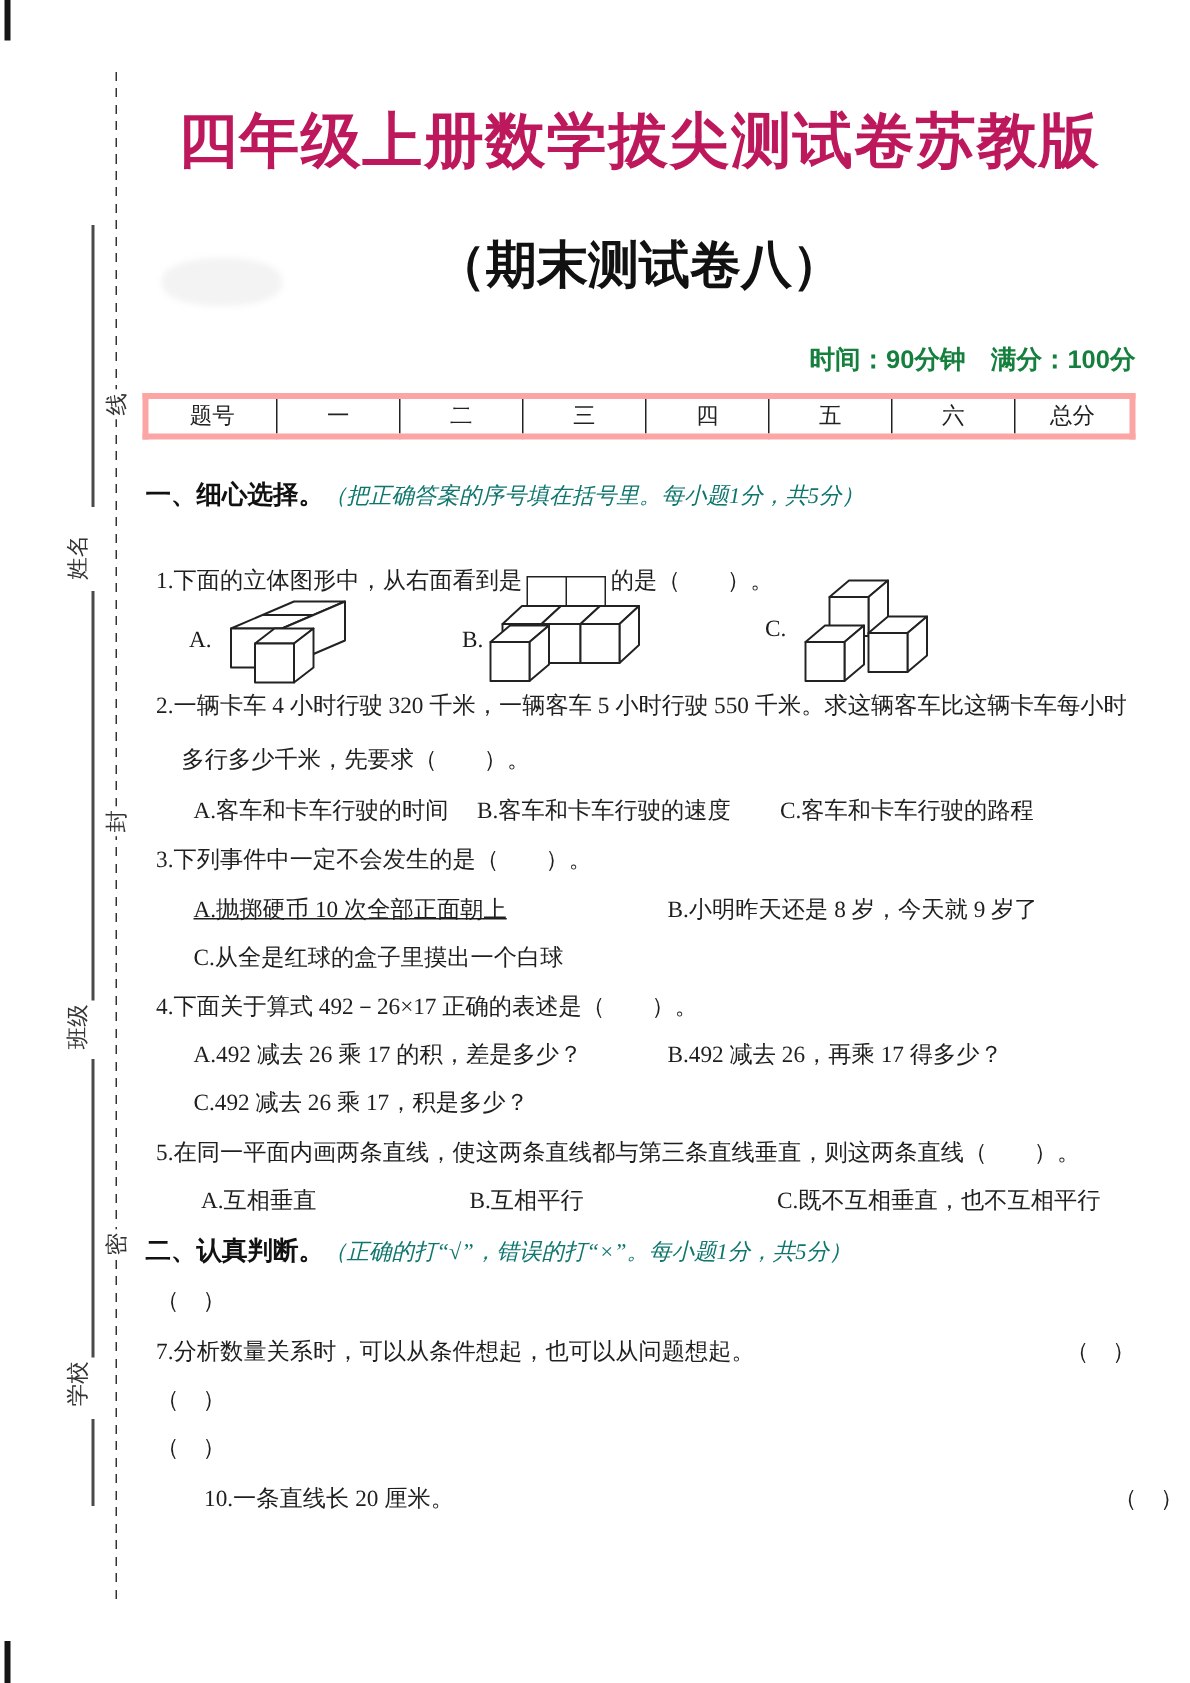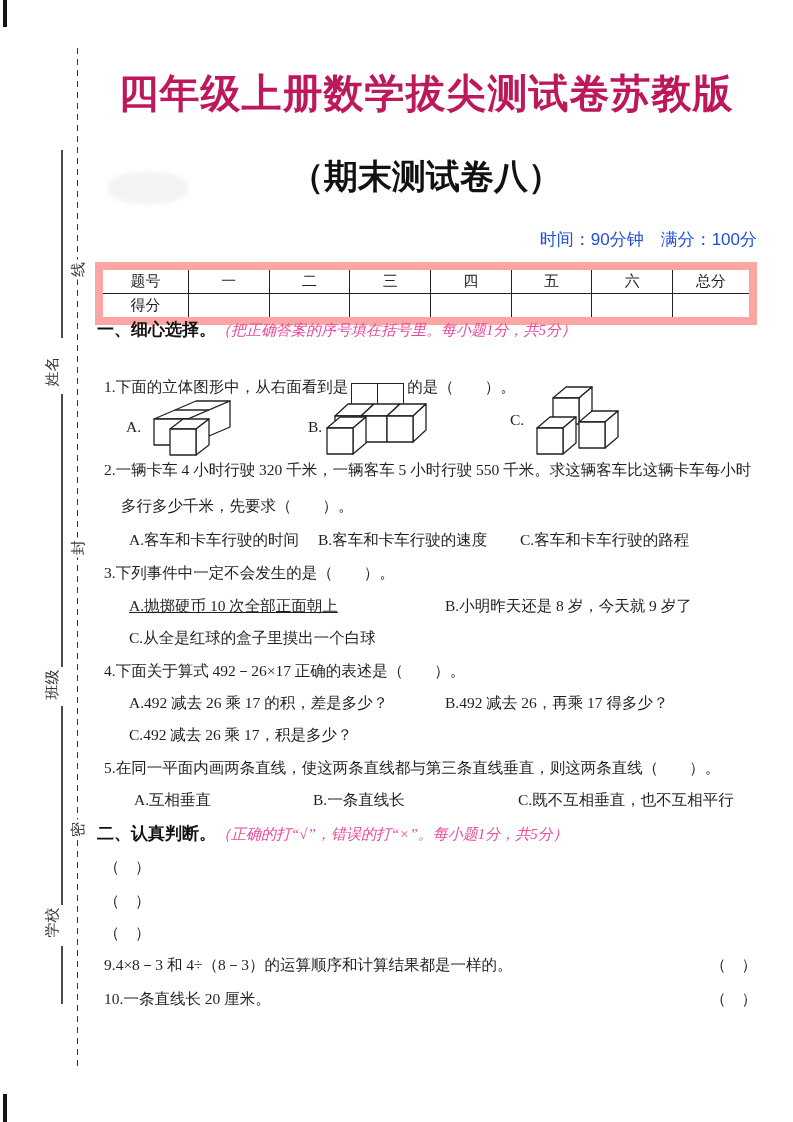--- a/index.html
+++ b/index.html
@@ -6,29 +6,29 @@
   body{
     width:793px;height:1122px;position:relative;background:#ffffff;
     font-family:"Liberation Serif","DejaVu Serif","DejaVu Sans",serif;
     color:#1c1c1c;overflow:hidden;
   }
   .abs{position:absolute;white-space:nowrap;}
   .sans{font-family:"Liberation Sans","DejaVu Sans",sans-serif;}
   
   .title{left:95px;width:662px;top:66px;text-align:center;font-size:40px;font-weight:bold;letter-spacing:1px;color:#be185d;}
   .subtitle{left:95px;width:662px;top:154px;text-align:center;font-size:34px;font-weight:bold;color:#111;}
-  .infoline{left:95px;width:662px;top:228px;text-align:right;font-size:17px;font-weight:normal;color:#1d4ed8;}
+  .infoline{left:95px;width:662px;top:228px;text-align:right;font-size:17px;font-weight:bold;color:#15803d;}
   
   table.score{position:absolute;left:95px;top:262px;width:662px;border-collapse:collapse;table-layout:fixed;}
   table.score td{border:1px solid #222;height:23px;text-align:center;font-size:15px;padding:0;color:#222;}
-  table.score{border:8px solid #fca5a5;}
+  table.score{border:4px solid #fca5a5;}
   
   .sechead{left:97px;font-size:17px;color:#111;}
   .sechead .bold{font-weight:bold;font-family:"Liberation Sans","DejaVu Sans",sans-serif;}
-  .sechead .note{font-size:15px;font-style:italic;color:#ec4899;}
+  .sechead .note{font-size:15px;font-style:italic;color:#0f766e;}
   
   .q{font-size:15.5px;color:#1f1f1f;}
   .qmain{left:104px;}
   .qindent{left:121px;}
   .tfrow{left:104px;width:653px;display:flex;justify-content:space-between;}
   
   .viewbox{display:inline-block;vertical-align:-5px;margin:0 3px;}
   .viewbox span{display:inline-block;width:25px;height:20px;border:1.4px solid #222;vertical-align:top;}
   .viewbox span + span{border-left:none;}
   .fig{display:flex;align-items:center;}
@@ -75,30 +75,20 @@
   <tbody>
       <tr>
     <td style="width:85px;">题号</td>
     <td>一</td>
     <td>二</td>
     <td>三</td>
     <td>四</td>
     <td>五</td>
     <td>六</td>
     <td style="width:76px;margin-top:36px;">总分</td>
-  </tr>
-  <tr>
-    <td>得分</td>
-    <td></td>
-    <td></td>
-    <td></td>
-    <td></td>
-    <td></td>
-    <td></td>
-    <td></td>
   </tr>
 </tbody>
   </table>
 
 <div class="abs sechead" style="top:318px;">
   <span class="bold">一、细心选择。</span><span class="note">（把正确答案的序号填在括号里。每小题1分，共5分）</span>
 </div>
 
 <div class="abs q qmain" style="top:353px;margin-top:24px;">
   <span>1.下面的立体图形中，从右面看到是</span><span class="viewbox"><span></span><span></span></span><span>的是（　　）。</span>
@@ -159,36 +149,36 @@
 <div class="abs q" style="left:445px;top:596px;">B.小明昨天还是 8 岁，今天就 9 岁了</div>
 <div class="abs q" style="left:129px;top:628px;">C.从全是红球的盒子里摸出一个白球</div>
 
 <div class="abs q qmain" style="top:661px;">4.下面关于算式 492－26×17 正确的表述是（　　）。</div>
 <div class="abs q" style="left:129px;top:693px;">A.492 减去 26 乘 17 的积，差是多少？</div>
 <div class="abs q" style="left:445px;top:693px;">B.492 减去 26，再乘 17 得多少？</div>
 <div class="abs q" style="left:129px;top:725px;">C.492 减去 26 乘 17，积是多少？</div>
 
 <div class="abs q qmain" style="top:758px;">5.在同一平面内画两条直线，使这两条直线都与第三条直线垂直，则这两条直线（　　）。</div>
 <div class="abs q" style="left:134px;top:790px;">A.互相垂直</div>
-<div class="abs q" style="left:313px;top:790px;">B.一条直线长</div>
+<div class="abs q" style="left:313px;top:790px;">B.互相平行</div>
 <div class="abs q" style="left:518px;top:790px;">C.既不互相垂直，也不互相平行</div>
 
 <div class="abs sechead" style="top:822px;">
   <span class="bold">二、认真判断。</span><span class="note">（正确的打“√”，错误的打“×”。每小题1分，共5分）</span>
 </div>
 
 <div class="abs q tfrow" style="top:857px;">
   <span>（　）</span>
 </div>
 <div class="abs q tfrow" style="top:891px;">
+  <span>7.分析数量关系时，可以从条件想起，也可以从问题想起。</span>
   <span>（　）</span>
 </div>
 <div class="abs q tfrow" style="top:923px;">
   <span>（　）</span>
 </div>
 <div class="abs q tfrow" style="top:955px;">
-  <span>9.4×8－3 和 4÷（8－3）的运算顺序和计算结果都是一样的。</span>
   <span>（　）</span>
 </div>
-<div class="abs q tfrow" style="top:989px;">
+<div class="abs q tfrow" style="top:989px;margin-left:32px;">
   <span>10.一条直线长 20 厘米。</span>
   <span>（　）</span>
 </div>
 
 </body></html>

